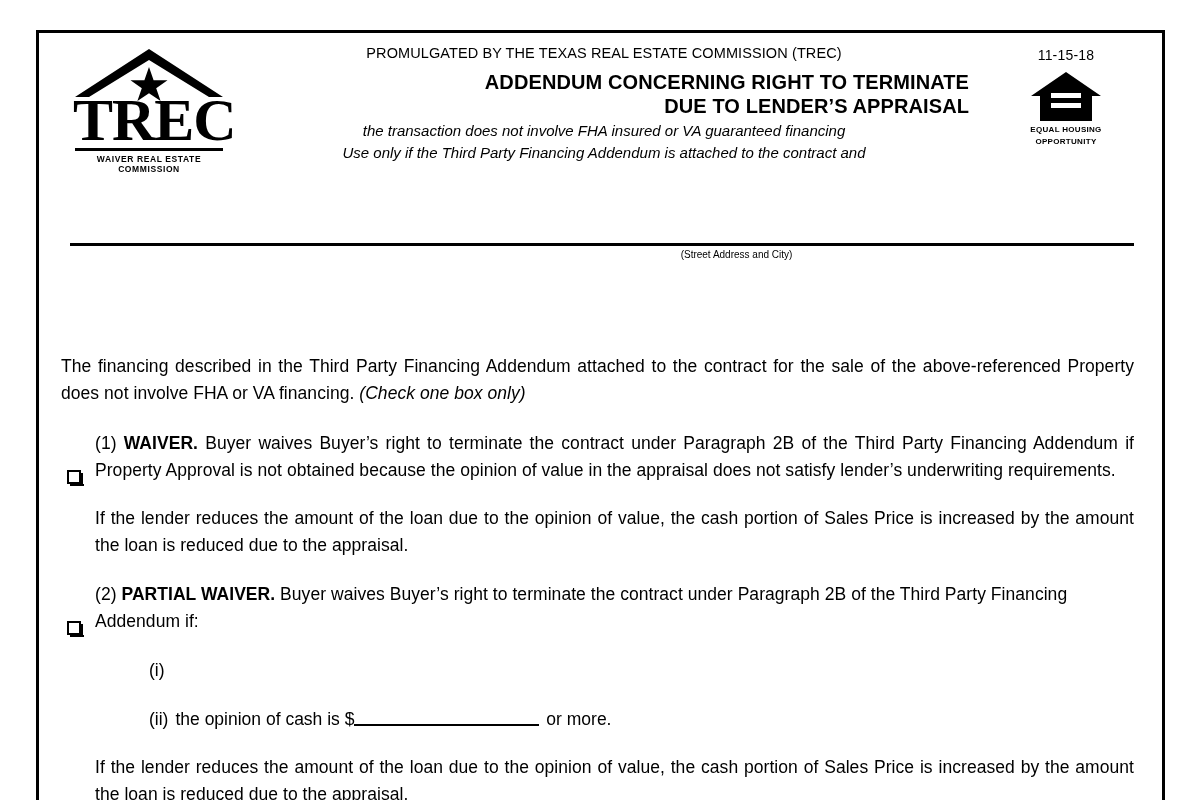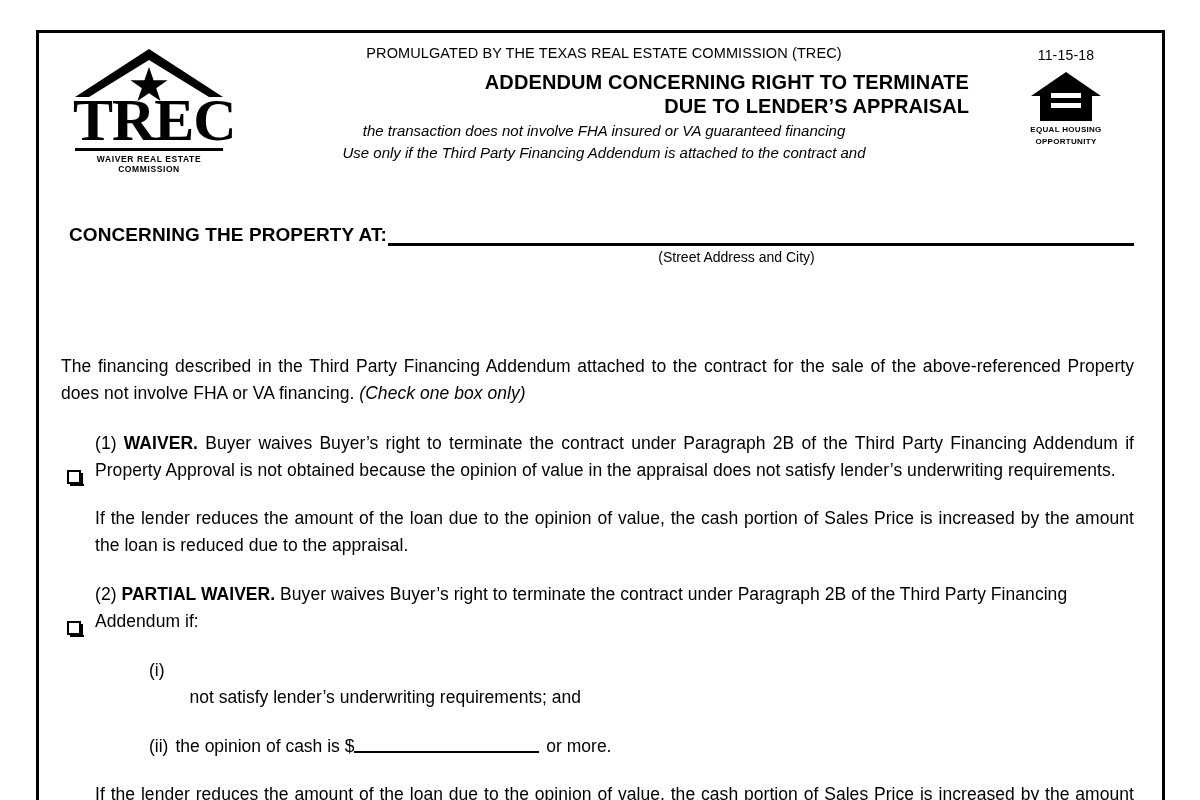--- a/index.html
+++ b/index.html
@@ -144,21 +144,21 @@
     white-space: nowrap;
     line-height: 22px;
   }
   .property-blank {
     flex: 1;
     border-bottom: 3px solid #000;
     height: 20px;
     margin-left: 1px;
   }
   .property-caption {
-    font-size: 14px;
+    font-size: 10px;
     text-align: center;
     margin-top: 3px;
     padding-left: 300px;
     padding-right: 28px;
   }
 
   
   .body-area {
     position: absolute;
     left: 0;
@@ -292,21 +292,20 @@
           <rect x="21" y="32" width="30" height="5" fill="#fff"></rect>
         </svg>
       </div>
       <div class="eho-text">EQUAL HOUSING</div>
       <div class="eho-text">OPPORTUNITY</div>
     </div>
   </div>
 
   <div class="property-row">
     <div class="property-line">
-      <span class="property-label">CONCERNING THE PROPERTY AT:</span>
       <span class="property-blank"></span>
     </div>
     <div class="property-caption">(Street Address and City)</div>
   </div>
 
   <div class="body-area">
 
     <div class="para intro">
       <span>The financing described in the Third Party Financing Addendum attached to the contract for the sale of the above-referenced Property does not involve FHA or VA financing. </span><i>(Check one box only)</i>
     </div>
@@ -332,21 +331,20 @@
         <b>PARTIAL WAIVER.</b><span> Buyer waives Buyer’s right to terminate the contract under Paragraph 2B of the Third Party Financing Addendum if:</span>
       </div>
     </div>
 
     <div class="sublist">
 
       <div class="subitem">
         <div class="sub-marker">(i)</div>
         <div class="sub-body">
           <br>
-          <span class="sub-indent">not satisfy lender’s underwriting requirements; and</span>
         </div>
       </div>
 
       <div class="subitem">
         <div class="sub-marker">(ii)</div>
         <div class="sub-body">
           <span>the opinion of cash is $</span><span class="blank-inline"></span><span> or more.</span>
         </div>
       </div>
 

